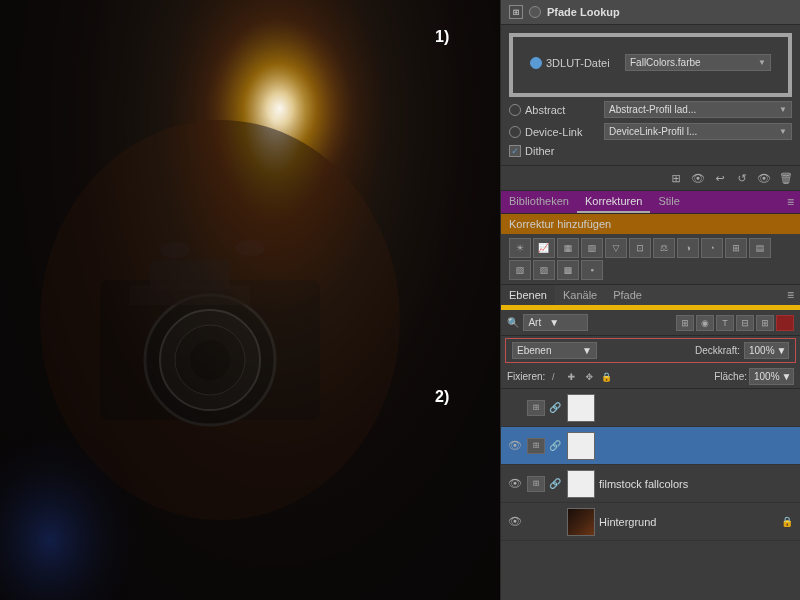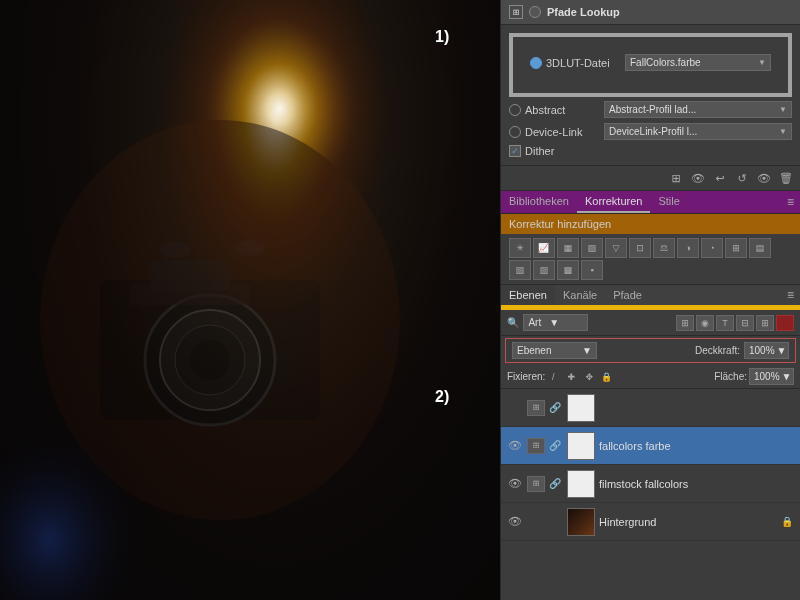--- a/index.html
+++ b/index.html
@@ -654,21 +654,20 @@
       <div class="layer-type-icon">⊞</div>
       <div class="layer-chain">🔗</div>
       <div class="layer-thumb white"></div>
     </div>
 
     <div class="layer-item active">
       <div class="eye-icon">👁</div>
       <div class="layer-type-icon">⊞</div>
       <div class="layer-chain">🔗</div>
       <div class="layer-thumb white"></div>
-      <span class="layer-name">fallcolors farbe</span>
     </div>
 
     <div class="layer-item">
       <div class="eye-icon">👁</div>
       <div class="layer-type-icon">⊞</div>
       <div class="layer-chain">🔗</div>
       <div class="layer-thumb white"></div>
       <span class="layer-name">filmstock fallcolors</span>
     </div>
 

